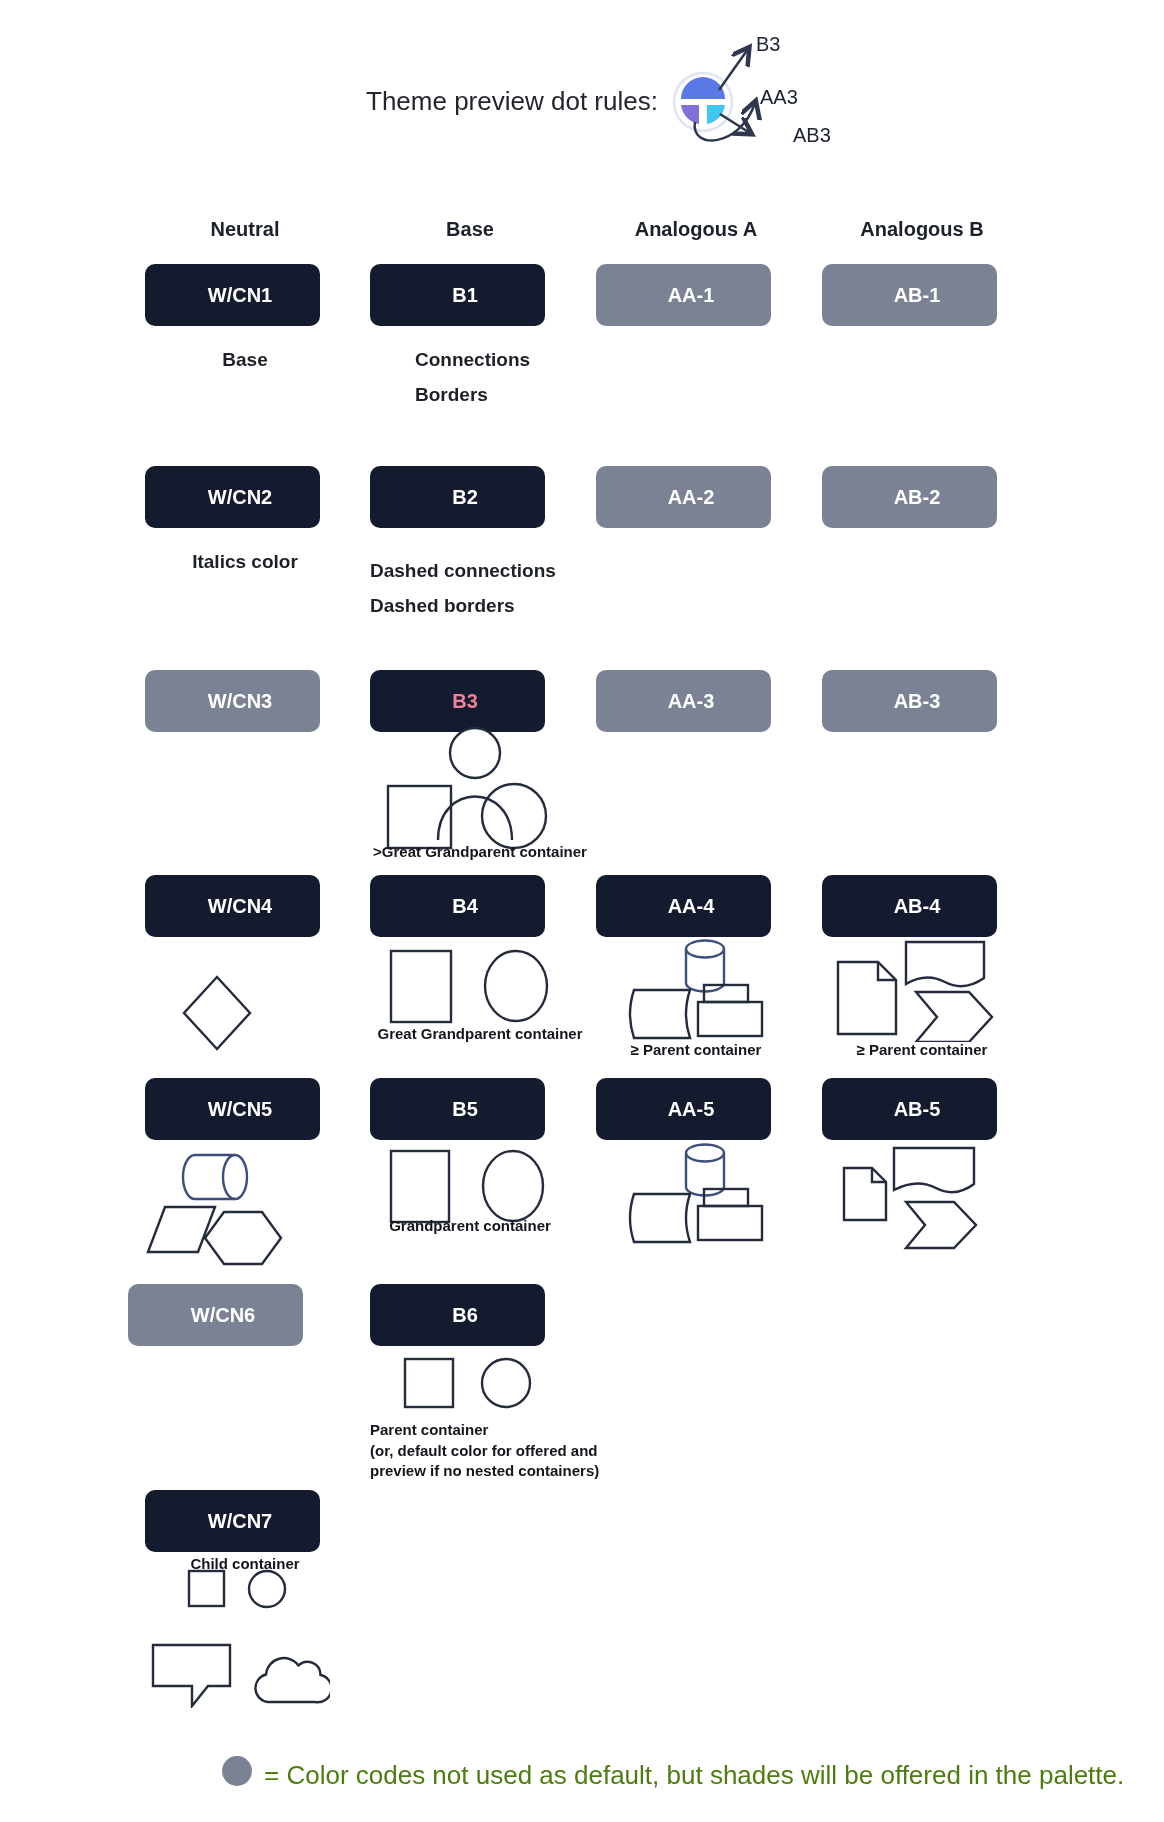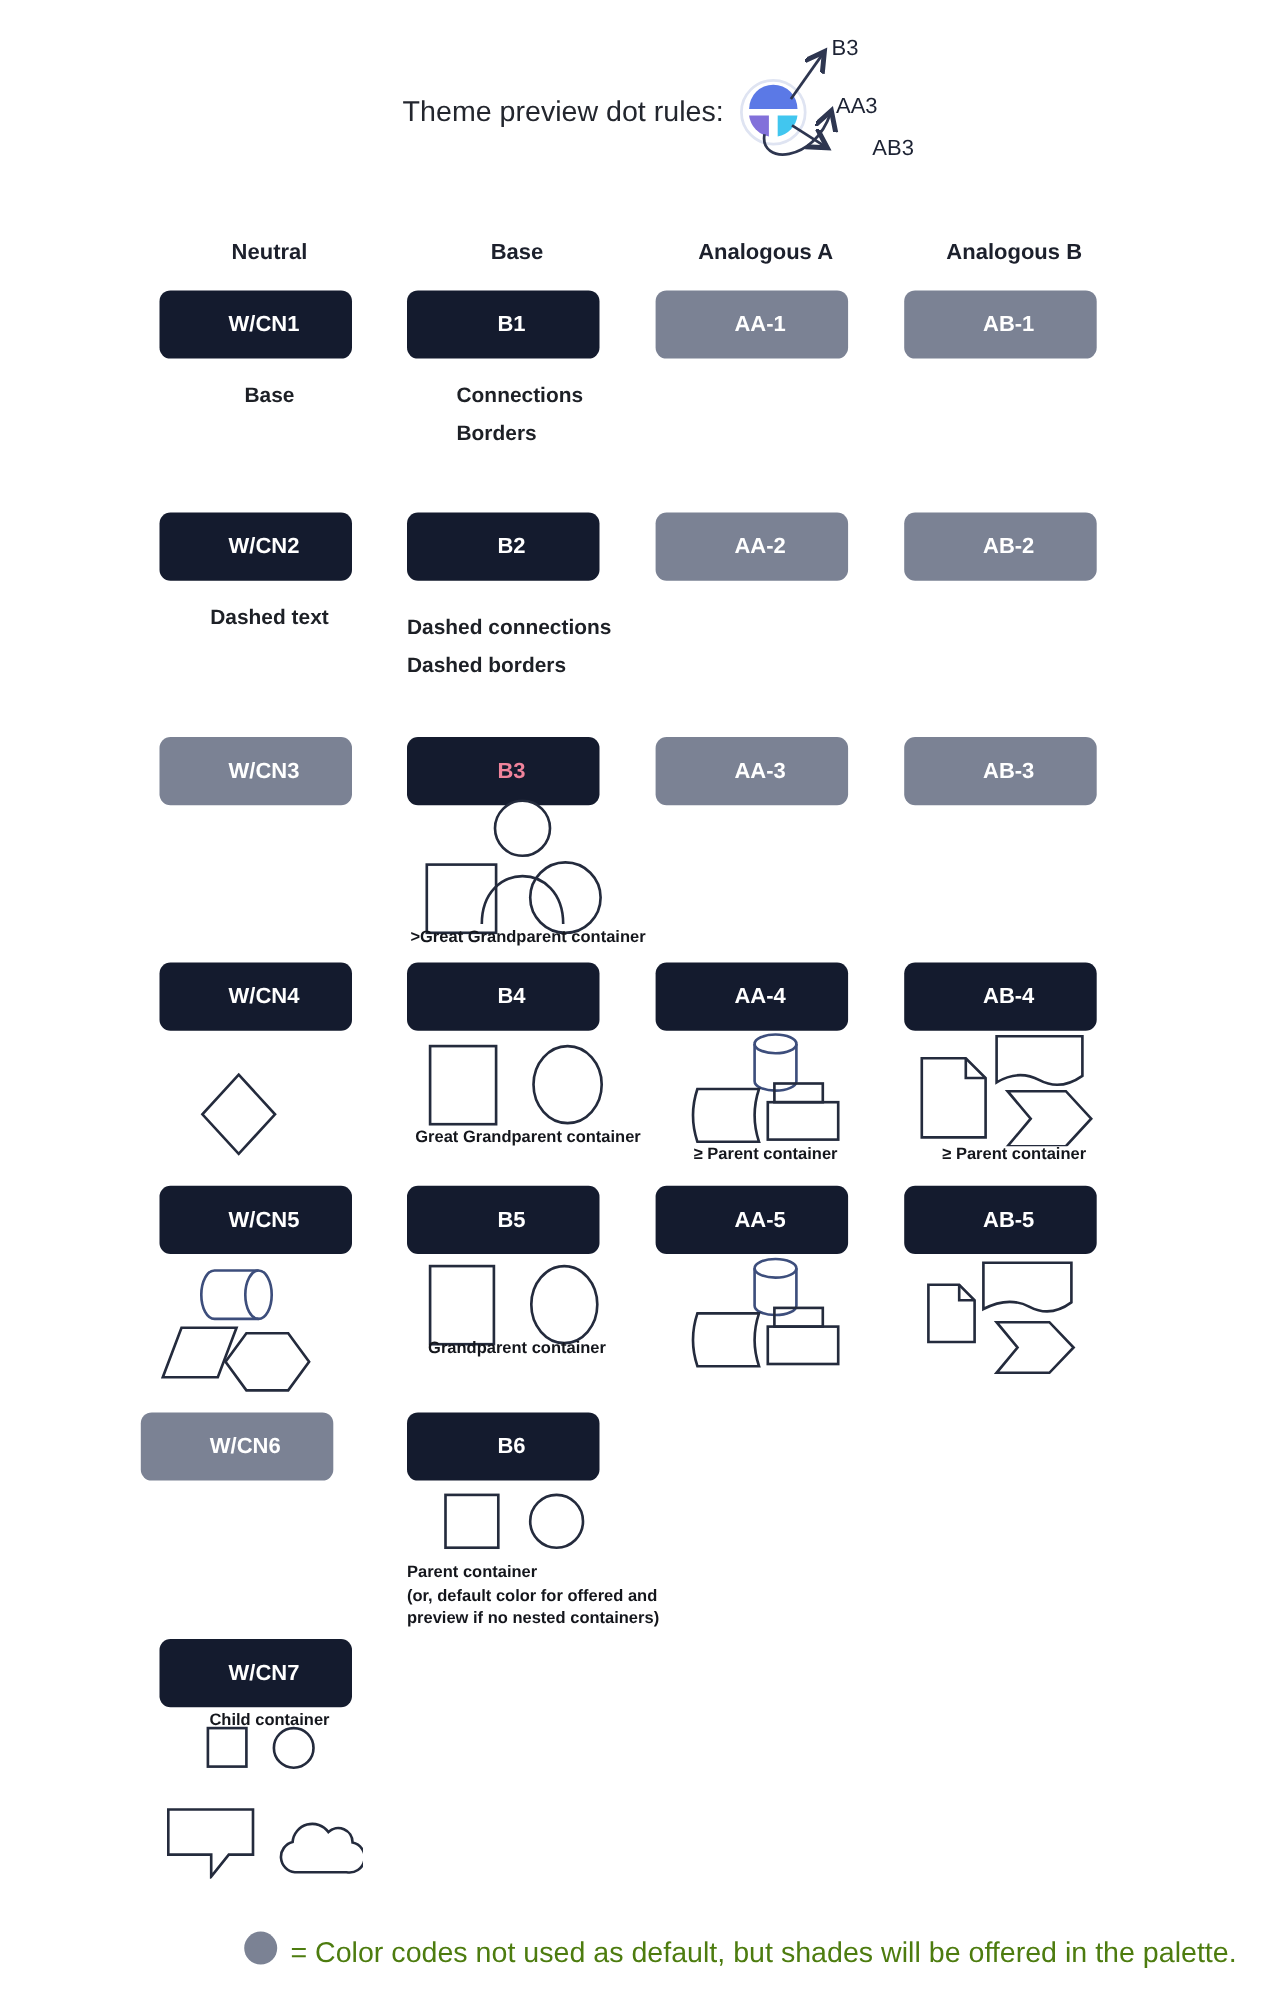--- a/index.html
+++ b/index.html
@@ -62,21 +62,21 @@
   <div class="abs cap capcenter" style="left:145px;top:342px;">Base</div>
   <div class="abs cap" style="left:415px;top:342px;">
     <div>Connections</div>
     <div>Borders</div>
   </div>
 
   <div class="abs pill dark" style="left:145px;top:466px;">W/CN2</div>
   <div class="abs pill dark" style="left:370px;top:466px;">B2</div>
   <div class="abs pill gray" style="left:596px;top:466px;">AA-2</div>
   <div class="abs pill gray" style="left:822px;top:466px;">AB-2</div>
-  <div class="abs cap capcenter" style="left:145px;top:544px;">Dashed text</div>
+  <div class="abs cap capcenter" style="left:145px;top:544px;">Italics color</div>
   <div class="abs cap" style="left:370px;top:553px;">
     <div>Dashed connections</div>
     <div>Dashed borders</div>
   </div>
 
   <div class="abs pill gray" style="left:145px;top:670px;">W/CN3</div>
   <div class="abs pill dark pink" style="left:370px;top:670px;">B3</div>
   <div class="abs pill gray" style="left:596px;top:670px;">AA-3</div>
   <div class="abs pill gray" style="left:822px;top:670px;">AB-3</div>
 

